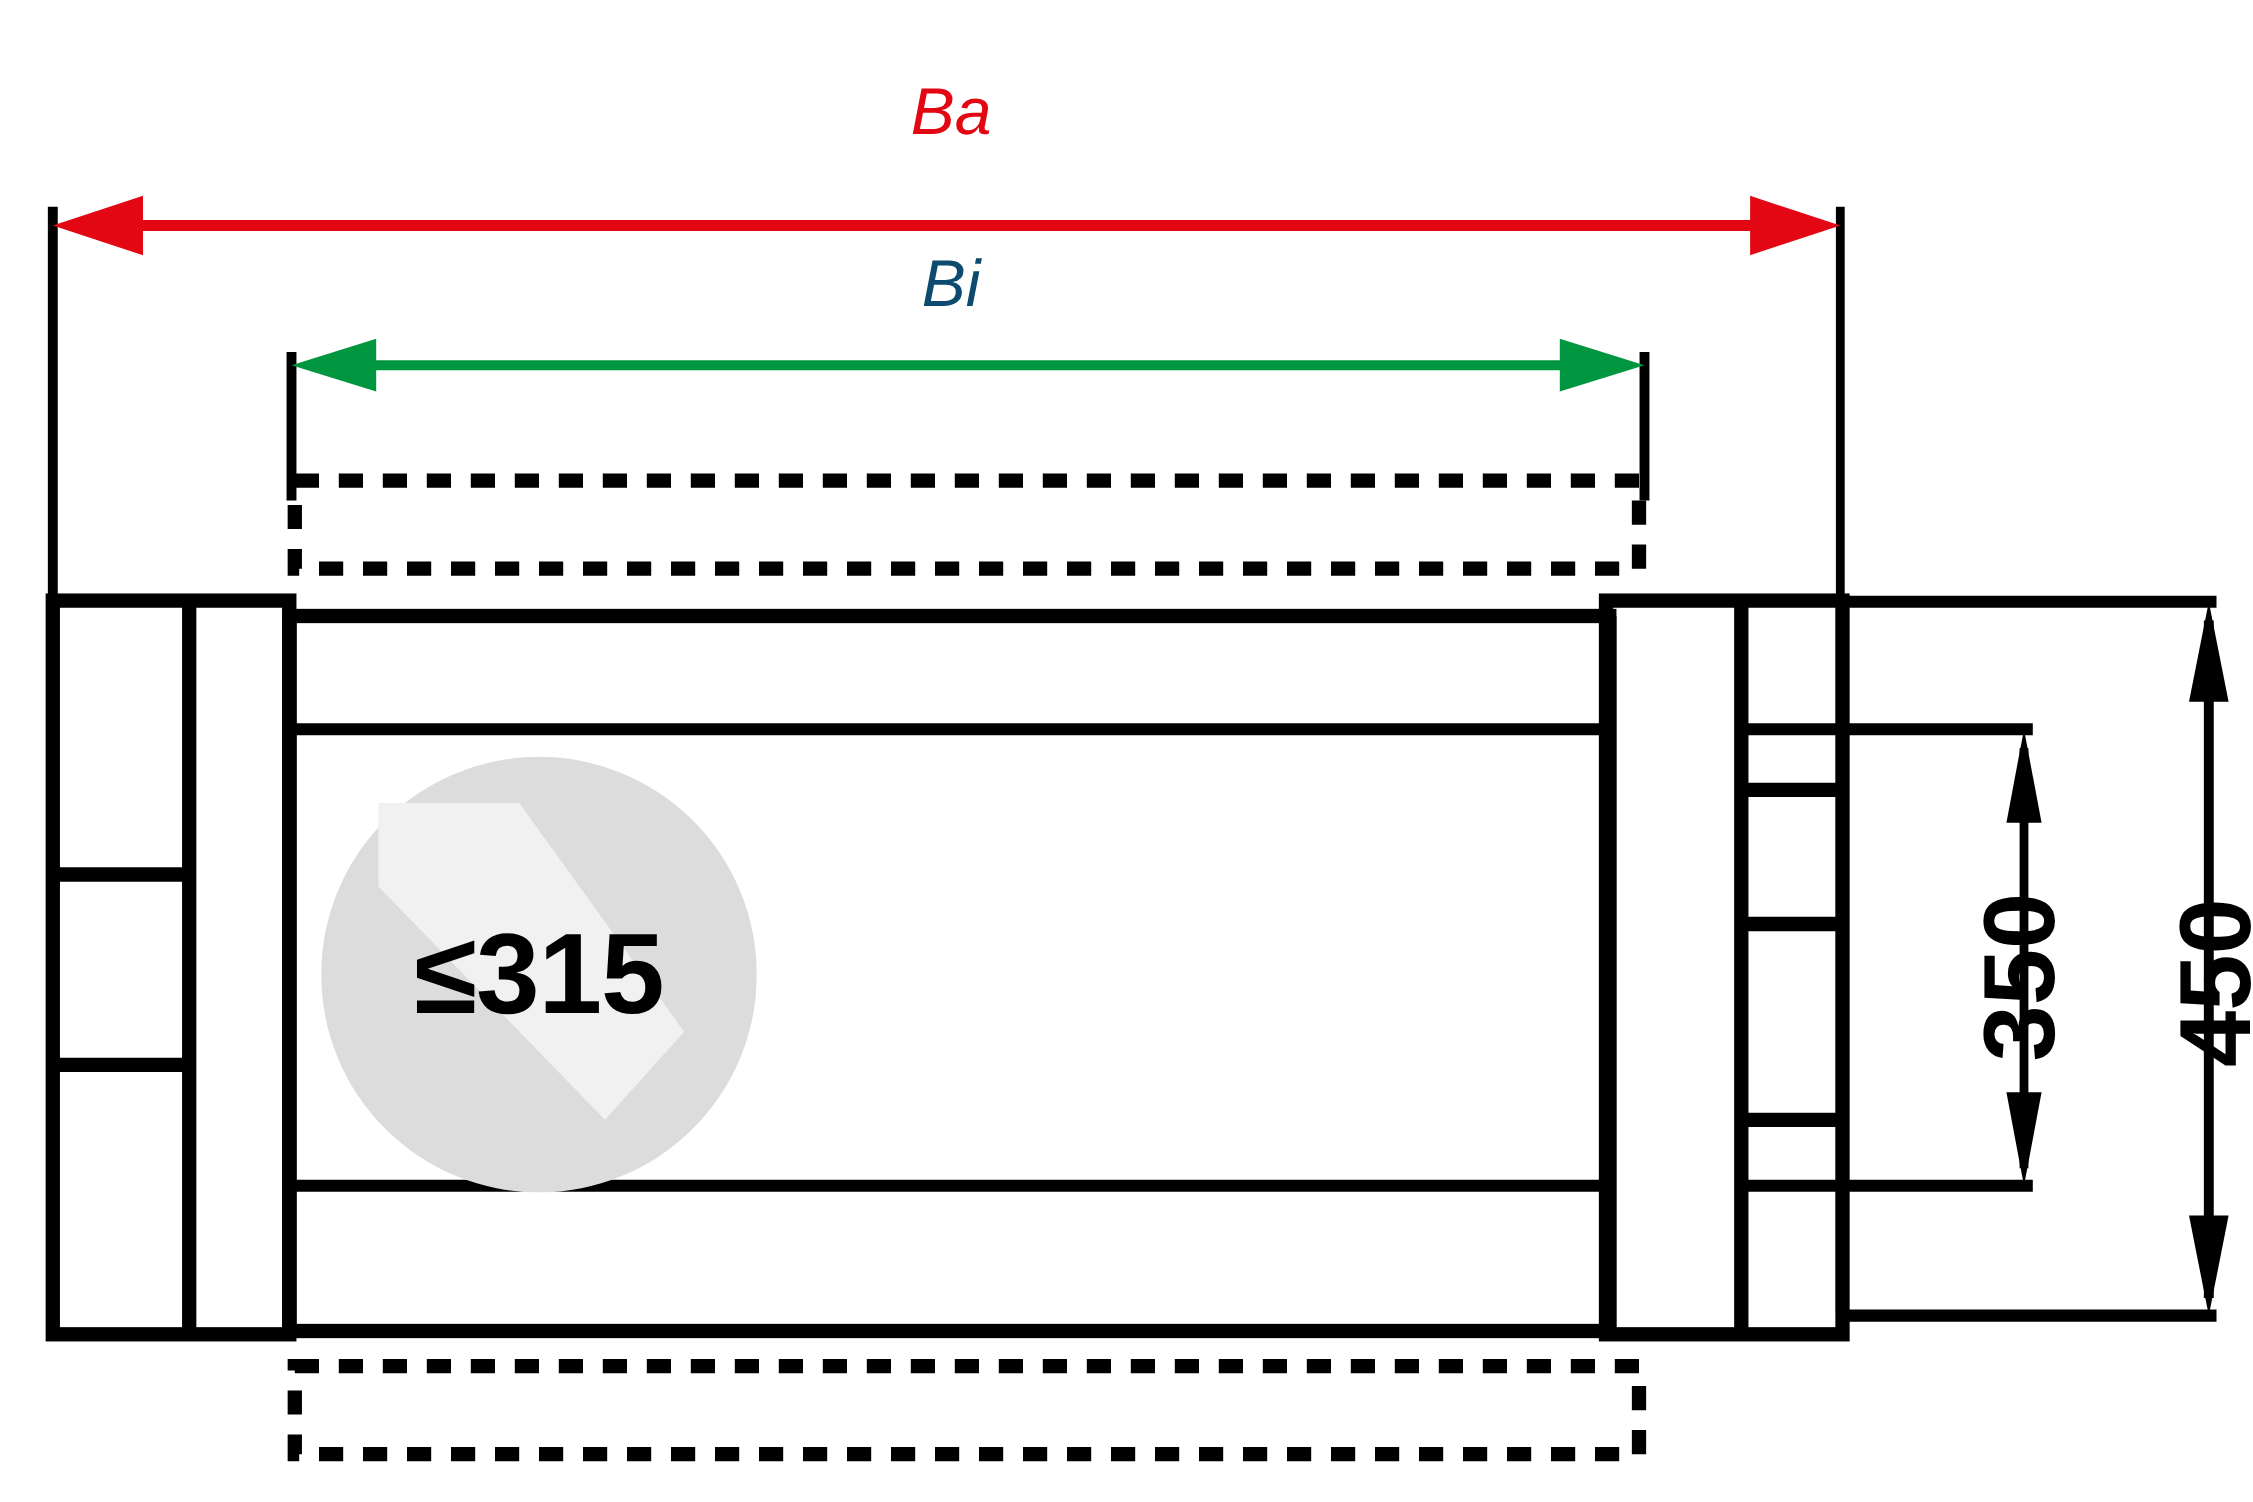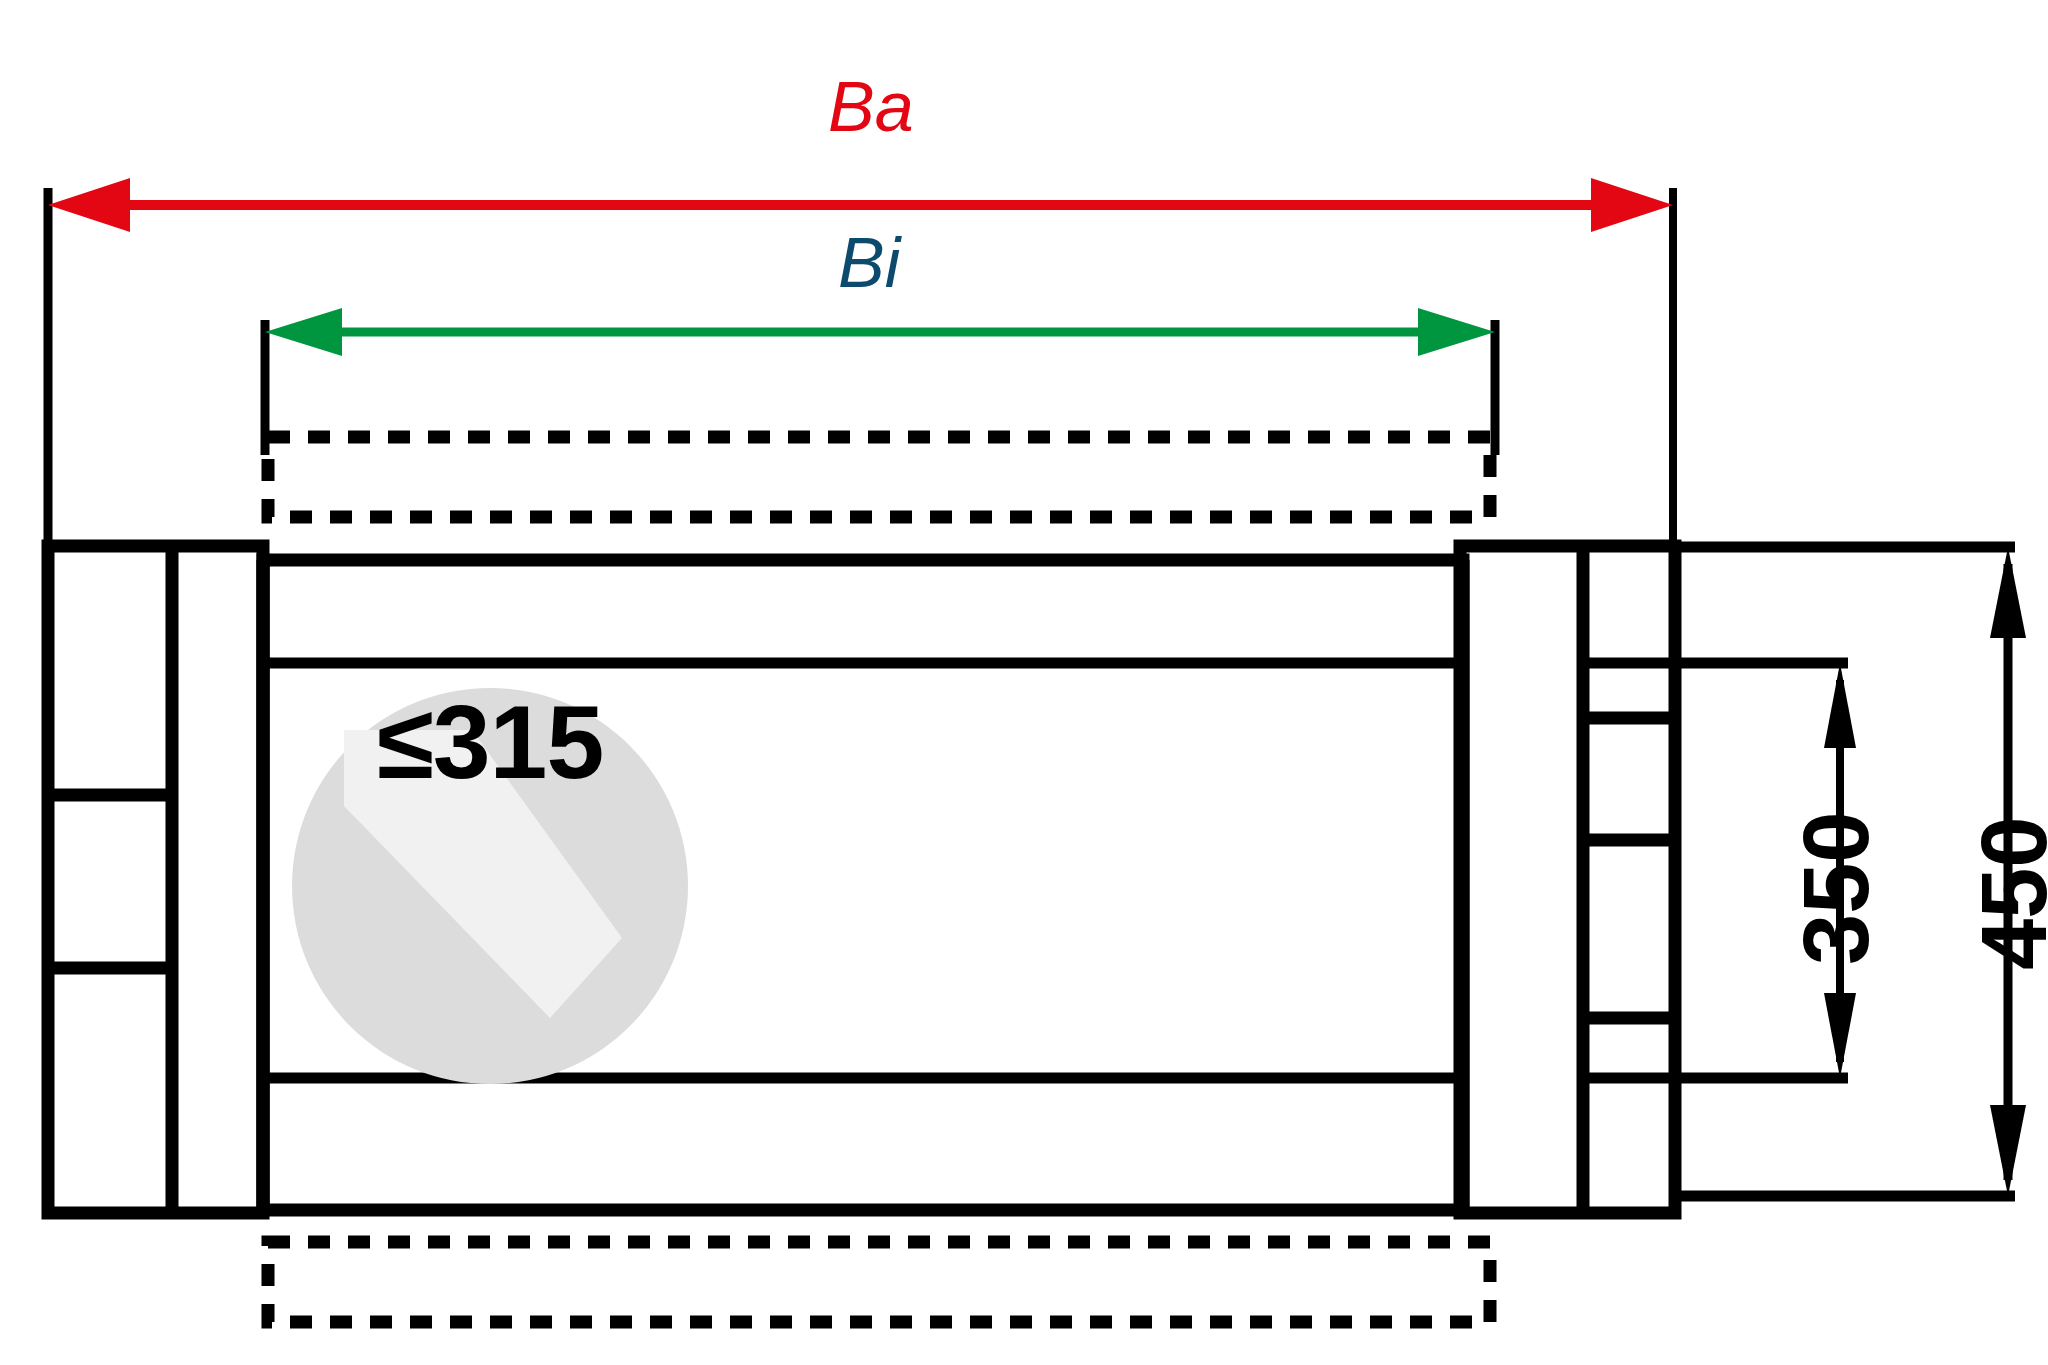--- a/index.html
+++ b/index.html
@@ -25,21 +25,21 @@
     height: 1365px;
   }
   .lbl {
     position: absolute;
     white-space: pre;
   }
   .dim-italic {
     font-family: "Liberation Sans", sans-serif;
     font-style: italic;
     font-weight: 400;
-    font-size: 70px;
+    font-size: 60px;
     line-height: 1;
   }
   #label-ba {
     left: 828px;
     top: 72px;
     color: #e30613;
   }
   #label-bi {
     left: 838px;
     top: 228px;
@@ -72,21 +72,21 @@
   }
   #watermark-text {
     position: absolute;
     left: 292px;
     top: 688px;
     width: 396px;
     height: 396px;
     display: flex;
     flex-direction: column;
     align-items: center;
-    justify-content: flex-start;
+    justify-content: center;
     font-family: "Liberation Sans", sans-serif;
     font-weight: 700;
     font-size: 104px;
     line-height: 1.04;
     color: #000000;
     letter-spacing: -1px;
     pointer-events: none;
   }
   #watermark-text .wm-line2 {
     margin-top: 6px;

